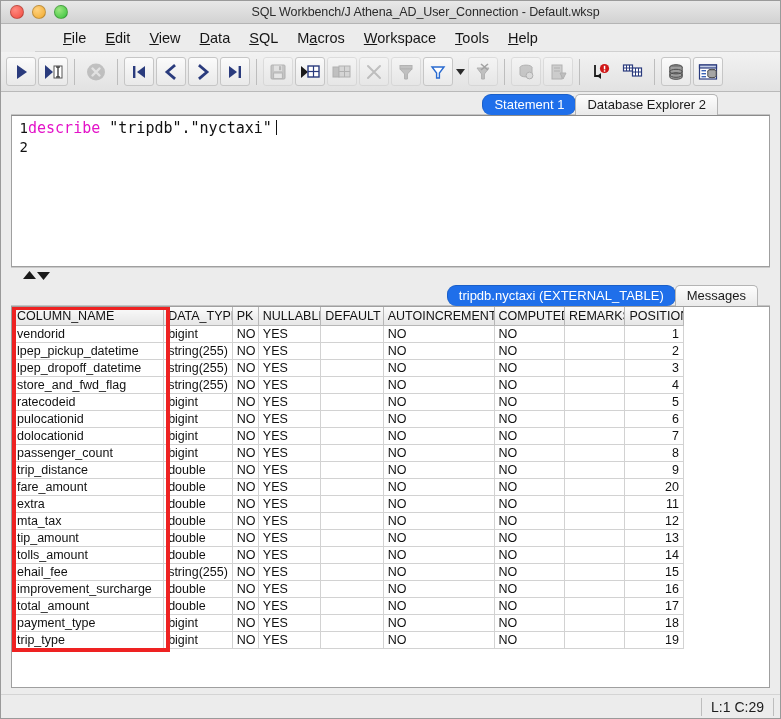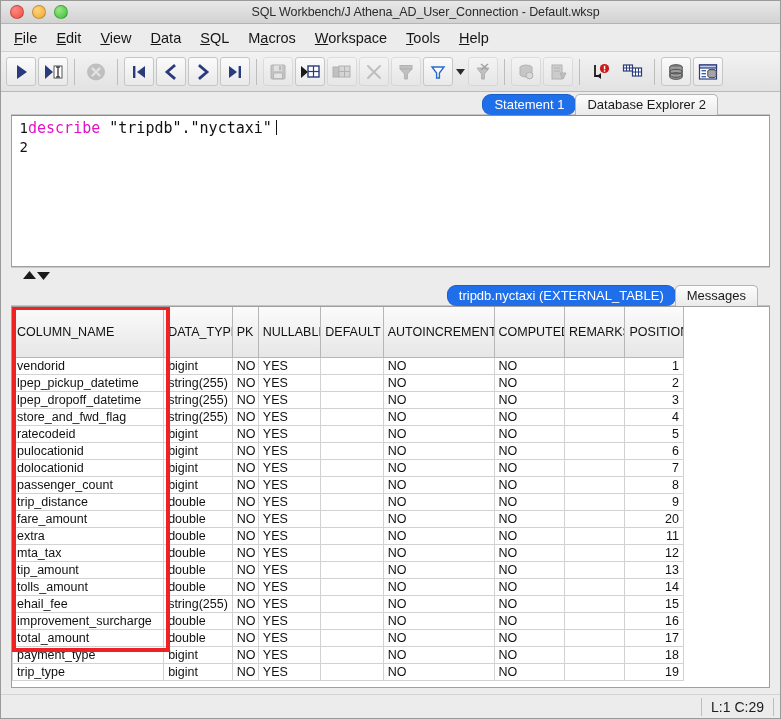--- a/index.html
+++ b/index.html
@@ -34,22 +34,23 @@
     font-size:12.5px;color:#2b2b2b;letter-spacing:-0.1px;
     padding-left:74px;padding-right:4px;
     white-space:nowrap;overflow:hidden;
   }
 
   
   .menubar{
     height:27px;flex:0 0 27px;
     background:#ececec;
     display:flex;align-items:center;
-    padding-left:4px;
+    padding-left:19px;
     border-bottom:1px solid #d0d0d0;
+    margin-left:34px;
   }
   .menu-item{
     font-size:14.5px;color:#161616;padding:2px 9px;margin-right:1px;
     cursor:default;white-space:nowrap;
   }
   .menu-item span.mn{text-decoration:underline;}
 
   
   .toolbar{
     height:39px;flex:0 0 39px;
@@ -140,21 +141,21 @@
     display:flex;flex-direction:column;
   }
   table.grid{
     border-collapse:collapse;table-layout:fixed;width:672px;
     font-size:12.5px;color:#111;
   }
   table.grid th{
     background:linear-gradient(#fbfbfb,#e6e6e6);
     border:1px solid #b7b7b7;border-top:none;
     font-weight:normal;text-align:left;
-    padding:18px 4px;height:17px;box-sizing:border-box;
+    padding:2px 4px;height:17px;box-sizing:border-box;
     white-space:nowrap;overflow:hidden;
   }
   table.grid td{
     border:1px solid #d2d2d2;
     padding:1px 4px;height:17px;box-sizing:border-box;
     background:#ffffff;white-space:nowrap;overflow:hidden;
   }
   td.num{text-align:right;}
   .c0{width:150px;}
   .c1{width:68px;}

